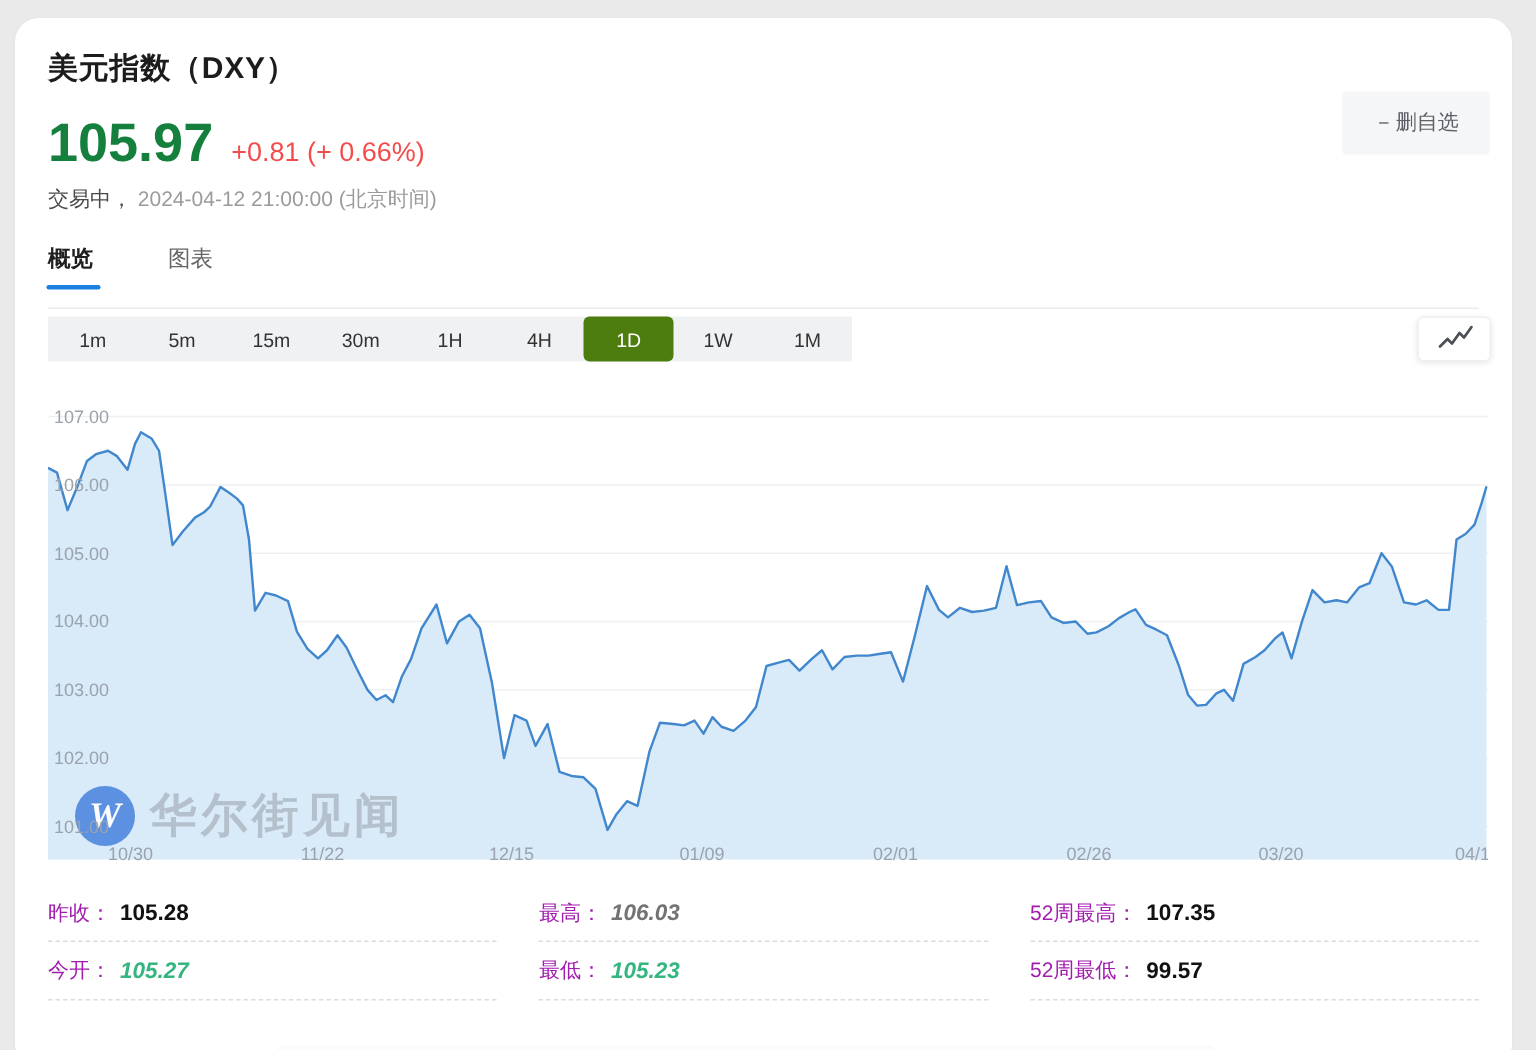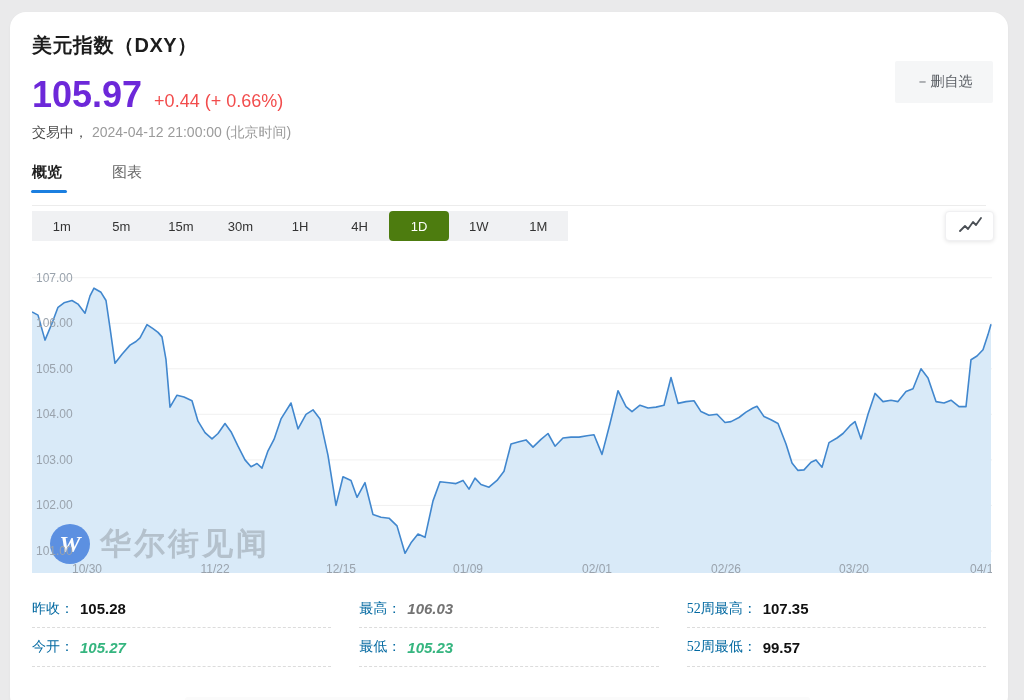--- a/index.html
+++ b/index.html
@@ -10,21 +10,21 @@
           background:#ffffff; border-radius:16px; box-shadow:0 1px 3px rgba(0,0,0,0.04); }
 
   .title { position:absolute; left:22px; top:20px; font-size:20px; font-weight:600; color:#1c1c1c; letter-spacing:.5px; }
 
   .remove-btn { position:absolute; right:15px; top:49px; width:98px; height:42px;
                 background:#f5f6f7; border:none; border-radius:2px; color:#5c6066;
                 font-size:14px; font-family:inherit; cursor:pointer;
                 display:flex; align-items:center; justify-content:center; gap:1px; }
 
   .price-row { position:absolute; left:22px; top:62px; display:flex; align-items:baseline; gap:12px; }
-  .price { font-size:36px; font-weight:700; color:#6d28d9; }
+  .price { font-size:36px; font-weight:700; color:#15803d; }
   .change { font-size:18px; color:#f24c4c; }
 
   .status-row { position:absolute; left:22px; top:112px; font-size:14px; }
   .status-prefix { color:#4a4a4a; }
   .status-time { color:#9b9b9b; }
 
   .tabs { position:absolute; left:22px; top:148px; width:954px; height:46px;
           border-bottom:1px solid #ececec; display:flex; gap:50px;text-align:right; }
   .tab { position:relative; font-size:15px; color:#666; cursor:pointer; padding-top:3px; }
   .tab.active { color:#1f1f1f; font-weight:700; }
@@ -51,21 +51,21 @@
              font-size:24px; font-style:italic; font-weight:700;
              display:flex; align-items:center; justify-content:center; opacity:.92; }
   .wm-text { font-size:31px; font-weight:700; color:rgba(150,158,167,0.55); letter-spacing:3px; }
   .ytick { position:absolute; left:4px; z-index:3; font-size:12px; color:#9aa3ad; transform:translateY(-50%); pointer-events:none; }
   .xtick { position:absolute; top:299px; z-index:3; font-size:12px; color:#9aa3ad; transform:translateX(-50%); pointer-events:none; white-space:nowrap; }
 
   .stats { position:absolute; left:22px; top:578px; width:954px;
            display:grid; grid-template-columns:1fr 1fr 1fr; column-gap:28px; }
   .stat-row { height:38px; display:flex; align-items:center; border-bottom:1px dashed #dcdcdc; }
   .stat-row:last-child { height:39px; }
-  .stat-label { font-size:14px; color:#0369a1;font-family:Liberation Serif, serif; }
+  .stat-label { font-size:14px; color:#a21caf; }
   .stat-value { font-size:15px; font-weight:700; margin-left:6px; }
   .v-dark { color:#111; }
   .v-red { color:#737373;font-style:italic; }
   .v-green { color:#35b57f;font-style:italic; }
 
   .next-card-hint { position:absolute; left:185px; top:697px; width:625px; height:3px;
                     background:#fbfbfb; border-radius:3px 3px 0 0; }
 </style>
 </head>
 <body>
@@ -75,21 +75,21 @@
 
     <div class="title">美元指数（DXY）</div>
 
     <button class="remove-btn">
       <span>－</span>
       <span>删自选</span>
     </button>
 
     <div class="price-row">
       <span class="price">105.97</span>
-      <span class="change">+0.44 (+ 0.66%)</span>
+      <span class="change">+0.81 (+ 0.66%)</span>
     </div>
 
     <div class="status-row">
       <span class="status-prefix">交易中，</span>
       <span class="status-time">2024-04-12 21:00:00 (北京时间)</span>
     </div>
 
     <div class="tabs">
       <div class="tab active">
         <span>概览</span>

